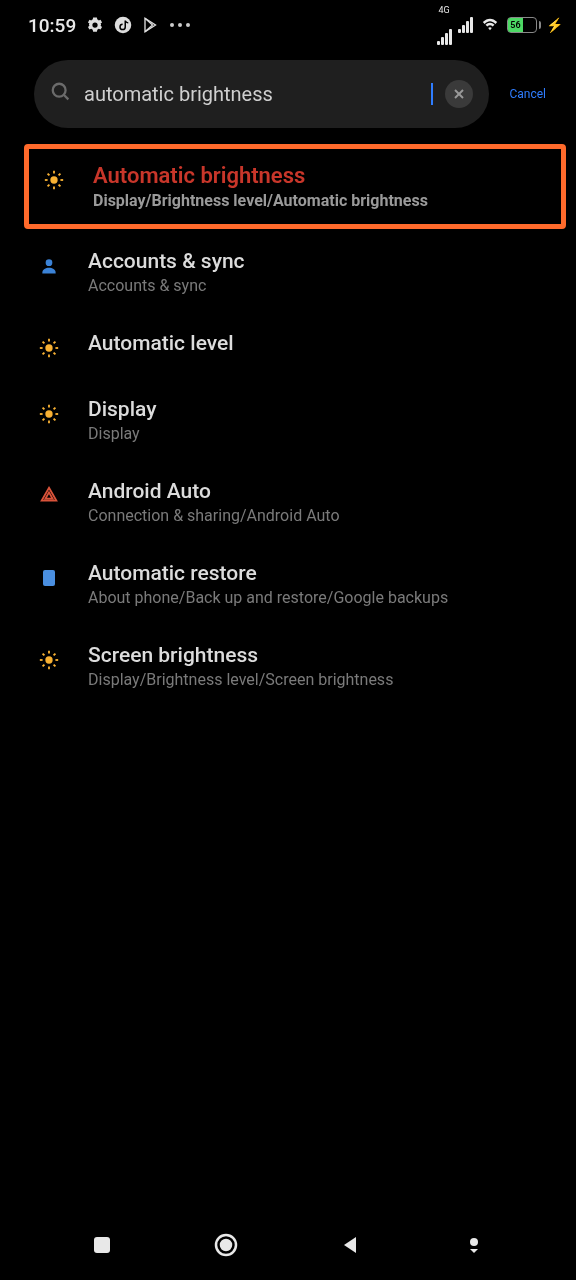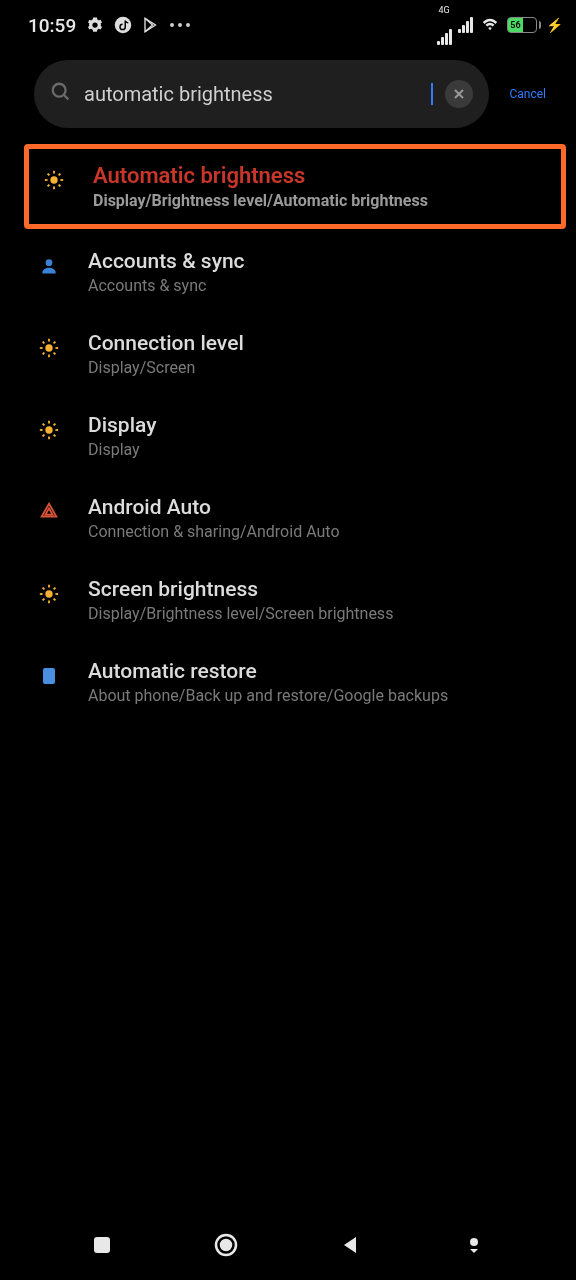--- a/index.html
+++ b/index.html
@@ -229,22 +229,21 @@
             <line x1="2" y1="12" x2="5" y2="12"></line>
             <line x1="19" y1="12" x2="22" y2="12"></line>
             <line x1="5" y1="5" x2="7" y2="7"></line>
             <line x1="17" y1="17" x2="19" y2="19"></line>
             <line x1="5" y1="19" x2="7" y2="17"></line>
             <line x1="17" y1="7" x2="19" y2="5"></line>
           </g>
         </svg>
     </div>
     <div class="row-text">
-      <div class="row-title">Connection level</div>
-      <div class="row-sub">Display/Screen</div>
+      <div class="row-title">Automatic level</div>
     </div>
   </div>
 
   <div class="row">
     <div class="row-icon">
       <svg width="22" height="22" viewBox="0 0 24 24">
           <circle cx="12" cy="12" r="4" fill="#f8b133"></circle>
           <g stroke="#f8b133" stroke-width="2">
             <line x1="12" y1="2" x2="12" y2="5"></line>
             <line x1="12" y1="19" x2="12" y2="22"></line>
@@ -271,50 +270,50 @@
         </svg>
     </div>
     <div class="row-text">
       <div class="row-title">Android Auto</div>
       <div class="row-sub">Connection &amp; sharing/Android Auto</div>
     </div>
   </div>
 
   <div class="row">
     <div class="row-icon">
+      <div class="square-blue"></div>
+    </div>
+    <div class="row-text">
+      <div class="row-title">Automatic restore</div>
+      <div class="row-sub">About phone/Back up and restore/Google backups</div>
+    </div>
+  </div>
+
+  <div class="row">
+    <div class="row-icon">
       <svg width="22" height="22" viewBox="0 0 24 24">
           <circle cx="12" cy="12" r="4" fill="#f8b133"></circle>
           <g stroke="#f8b133" stroke-width="2">
             <line x1="12" y1="2" x2="12" y2="5"></line>
             <line x1="12" y1="19" x2="12" y2="22"></line>
             <line x1="2" y1="12" x2="5" y2="12"></line>
             <line x1="19" y1="12" x2="22" y2="12"></line>
             <line x1="5" y1="5" x2="7" y2="7"></line>
             <line x1="17" y1="17" x2="19" y2="19"></line>
             <line x1="5" y1="19" x2="7" y2="17"></line>
             <line x1="17" y1="7" x2="19" y2="5"></line>
           </g>
         </svg>
     </div>
     <div class="row-text">
       <div class="row-title">Screen brightness</div>
       <div class="row-sub">Display/Brightness level/Screen brightness</div>
     </div>
   </div>
 
-  <div class="row">
-    <div class="row-icon">
-      <div class="square-blue"></div>
-    </div>
-    <div class="row-text">
-      <div class="row-title">Automatic restore</div>
-      <div class="row-sub">About phone/Back up and restore/Google backups</div>
-    </div>
-  </div>
-
 </div>
 
 <div class="nav-bar">
   <div class="nav-btn">
     <svg width="20" height="20" viewBox="0 0 20 20">
         <rect x="2" y="2" width="16" height="16" rx="3" fill="#e8e8e8"></rect>
       </svg>
   </div>
   <div class="nav-btn">
     <svg width="26" height="26" viewBox="0 0 26 26" fill="none" stroke="#e8e8e8" stroke-width="2.5">

